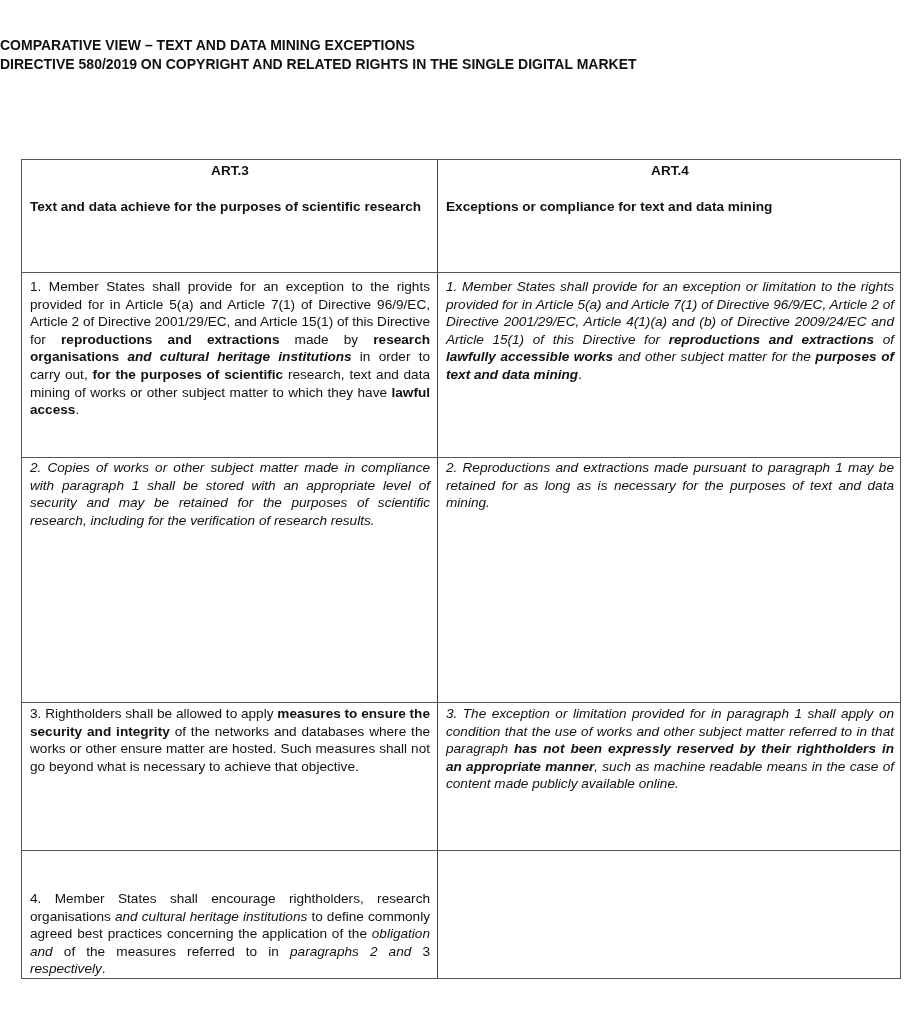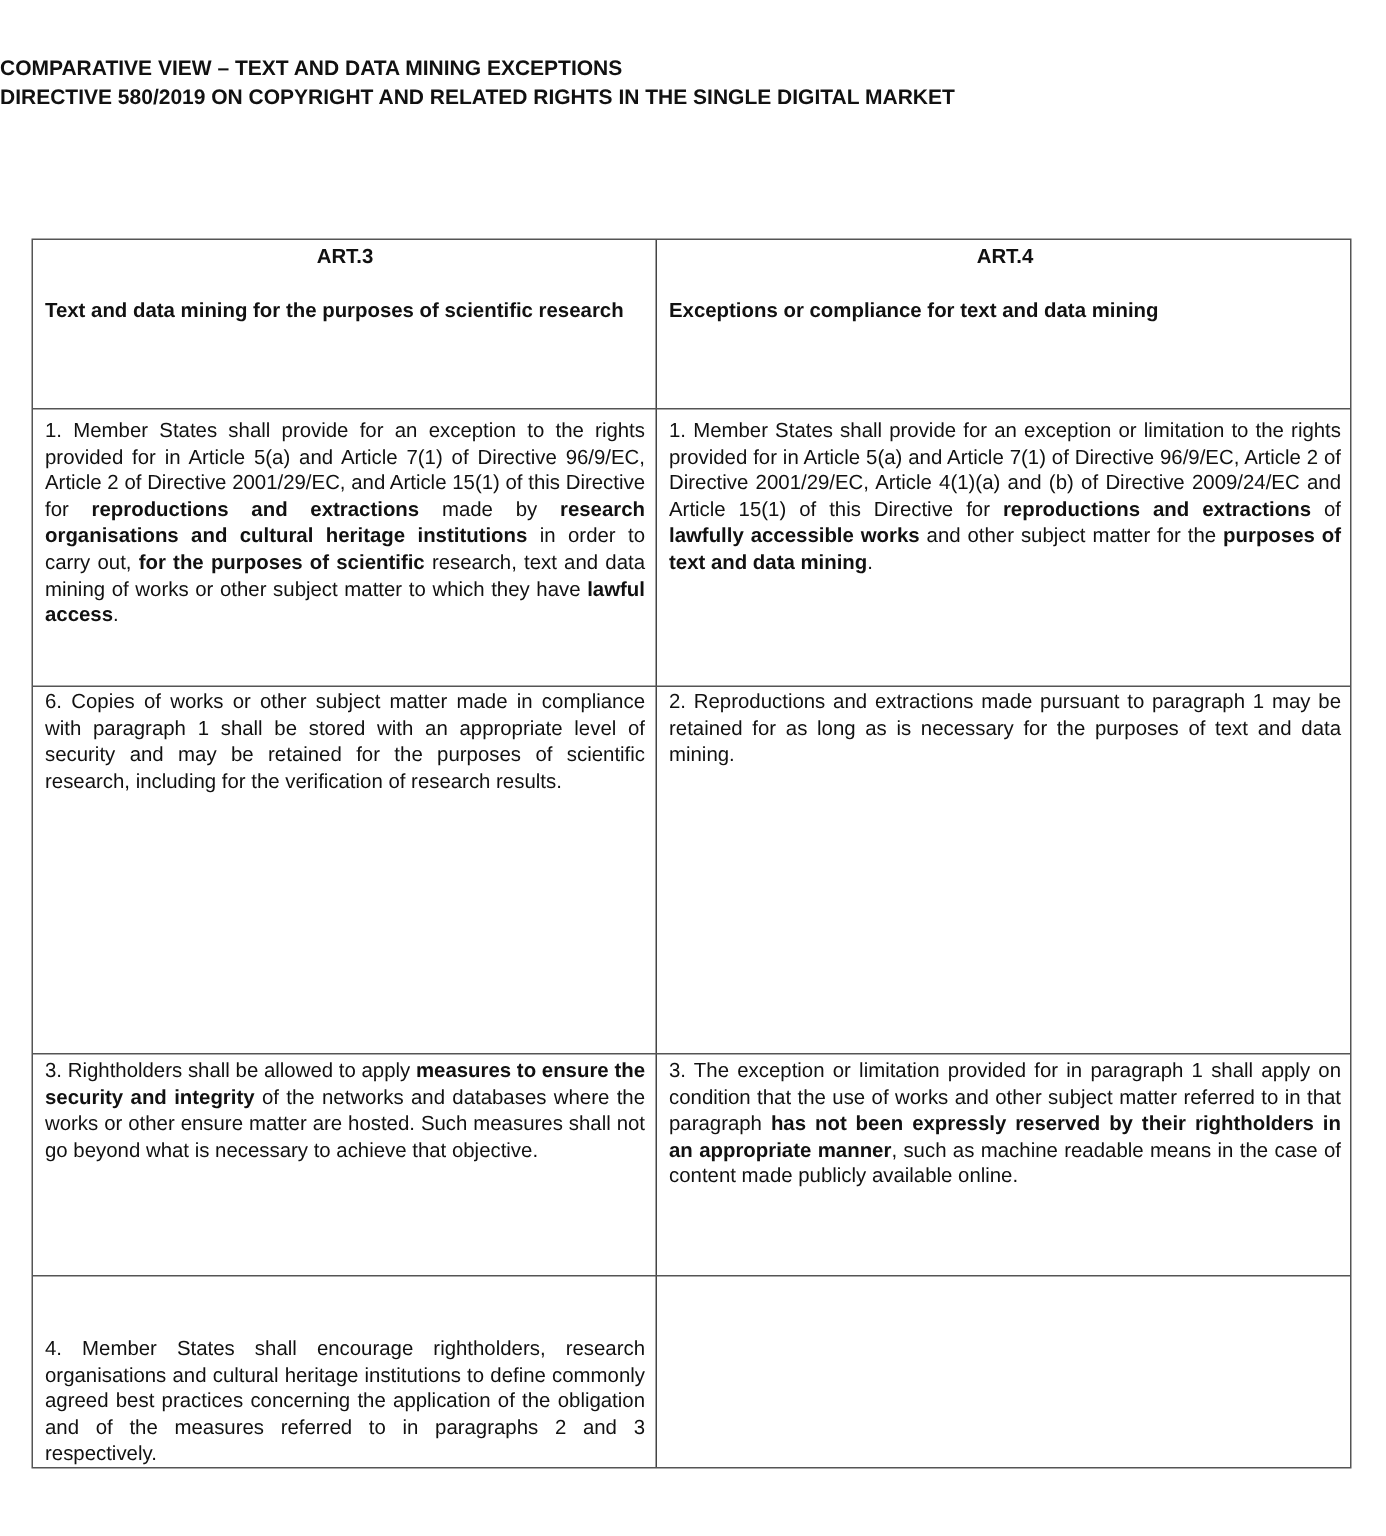--- a/index.html
+++ b/index.html
@@ -23,48 +23,48 @@
 
   .cell {
     position: absolute; box-sizing: border-box;
     font-size: 13.6px; line-height: 17.6px; text-align: justify;
   }
   .cell.left { left: 8px; width: 400px; }
   .cell.right { left: 424px; width: 448px; }
 
   .hdr-art { font-weight: bold; text-align: center; font-size: 13.6px; }
   .hdr-sub { font-weight: bold; margin-top: 18px; }
-  .it { }
+  .it { font-style: italic; }
   b, .b { font-weight: bold; }
 </style>
 </head>
 <body>
 
 <div class="title l1">COMPARATIVE VIEW – TEXT AND DATA MINING EXCEPTIONS</div>
 <div class="title l2">DIRECTIVE 580/2019 ON COPYRIGHT AND RELATED RIGHTS IN THE SINGLE DIGITAL MARKET</div>
 
 <div class="tbl">
   <div class="vline"></div>
   <div class="hline" style="top:112px"></div>
   <div class="hline" style="top:297px"></div>
   <div class="hline" style="top:542px"></div>
   <div class="hline" style="top:690px"></div>
 
   <div class="cell left" style="top:2px">
     <div class="hdr-art">ART.3</div>
-    <div class="hdr-sub">Text and data mining for the purposes of scientific research</div>
+    <div class="hdr-sub">Text and data achieve for the purposes of scientific research</div>
   </div>
   <div class="cell right" style="top:2px">
     <div class="hdr-art">ART.4</div>
     <div class="hdr-sub">Exceptions or compliance for text and data mining</div>
   </div>
 
   <div class="cell left" style="top:118px"><span class="">1.  Member States shall provide for an exception to the rights provided for in Article 5(a) and Article 7(1) of Directive 96/9/EC, Article 2 of Directive 2001/29/EC, and Article 15(1) of this Directive for </span><span class="b">reproductions and extractions</span><span class=""> made by </span><span class="b">research organisations</span><span class="b it"> and cultural heritage </span><span class="b it">institutions</span><span class=""> in order to carry out, </span><span class="b">for the purposes of scientific</span><span class=""> research, text and data mining of works or other subject matter to which they have </span><span class="b">lawful access</span><span class="">.</span></div>
   <div class="cell right" style="top:118px"><span class="it">1.  Member States shall provide for an exception or limitation to the rights provided for in Article 5(a) and Article 7(1) of Directive 96/9/EC, Article 2 of Directive 2001/29/EC, Article 4(1)(a) and (b) of Directive 2009/24/EC and Article 15(1) of this Directive for </span><span class="b it">reproductions and extractions</span><span class="it"> of </span><span class="b it">lawfully accessible works</span><span class="it"> and other subject matter for the </span><span class="b it">purposes of text and data mining</span><span class="">.</span></div>
 
-  <div class="cell left" style="top:299px"><span class="it">6. Copies of works or other subject matter made in compliance with paragraph 1 shall be stored with an appropriate level of security and may be retained for the purposes of scientific research, including for the verification of research results.</span></div>
+  <div class="cell left" style="top:299px"><span class="it">2. Copies of works or other subject matter made in compliance with paragraph 1 shall be stored with an appropriate level of security and may be retained for the purposes of scientific research, including for the verification of research results.</span></div>
   <div class="cell right" style="top:299px"><span class="it">2. Reproductions and extractions made pursuant to paragraph 1 may be retained for as long as is necessary for the purposes of text and data mining.</span></div>
 
   <div class="cell left" style="top:545px"><span class="">3. Rightholders shall be allowed to apply </span><span class="b">measures to ensure the security and integrity</span><span class=""> of the networks and databases where the works or other ensure matter are hosted. Such measures shall not go beyond what is necessary to achieve that objective.</span></div>
   <div class="cell right" style="top:545px"><span class="it">3. The exception or limitation provided for in paragraph 1 shall apply on condition that the use of works and other subject matter referred to in that paragraph </span><span class="b it">has not been expressly reserved by their rightholders in an appropriate manner</span><span class="it">, such as machine readable means in the case of content made publicly available online.</span></div>
 
   <div class="cell left" style="top:730px"><span class="">4. Member States shall encourage rightholders, research organisations </span><span class="it">and cultural heritage institutions</span><span class=""> to define commonly agreed best practices concerning the application of the </span><span class="it">obligation and</span><span class=""> of the measures referred to in </span><span class="it">paragraphs 2 and</span><span class=""> 3 </span><span class="it">respectively</span><span class="">.</span></div>
 </div>
 
 </body></html>

